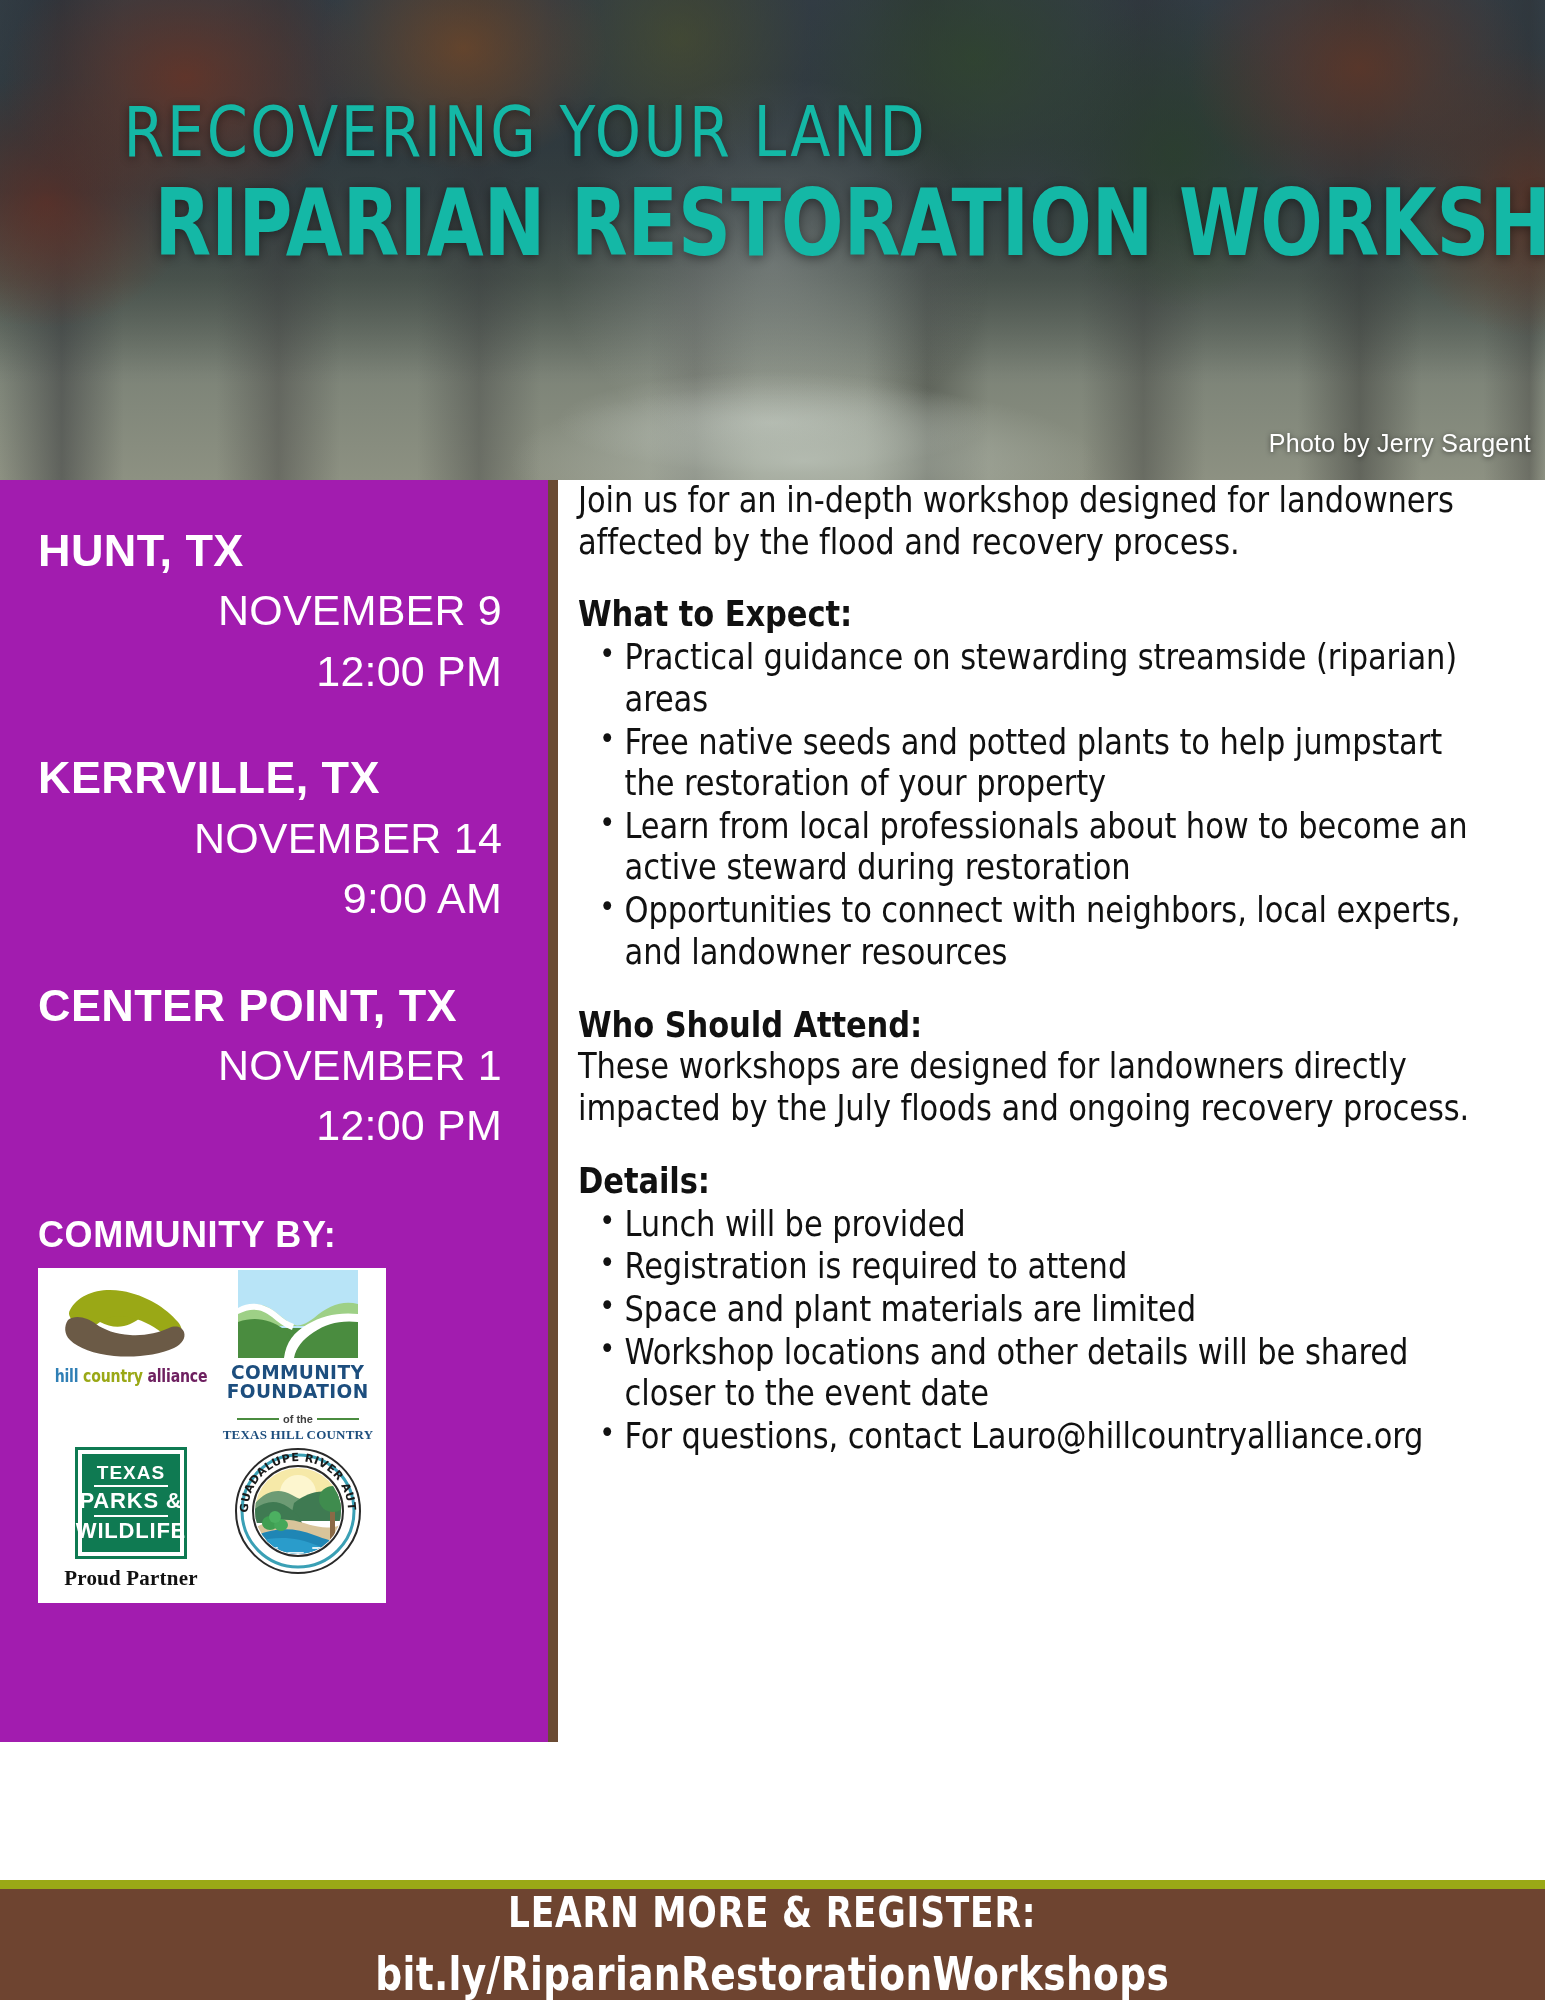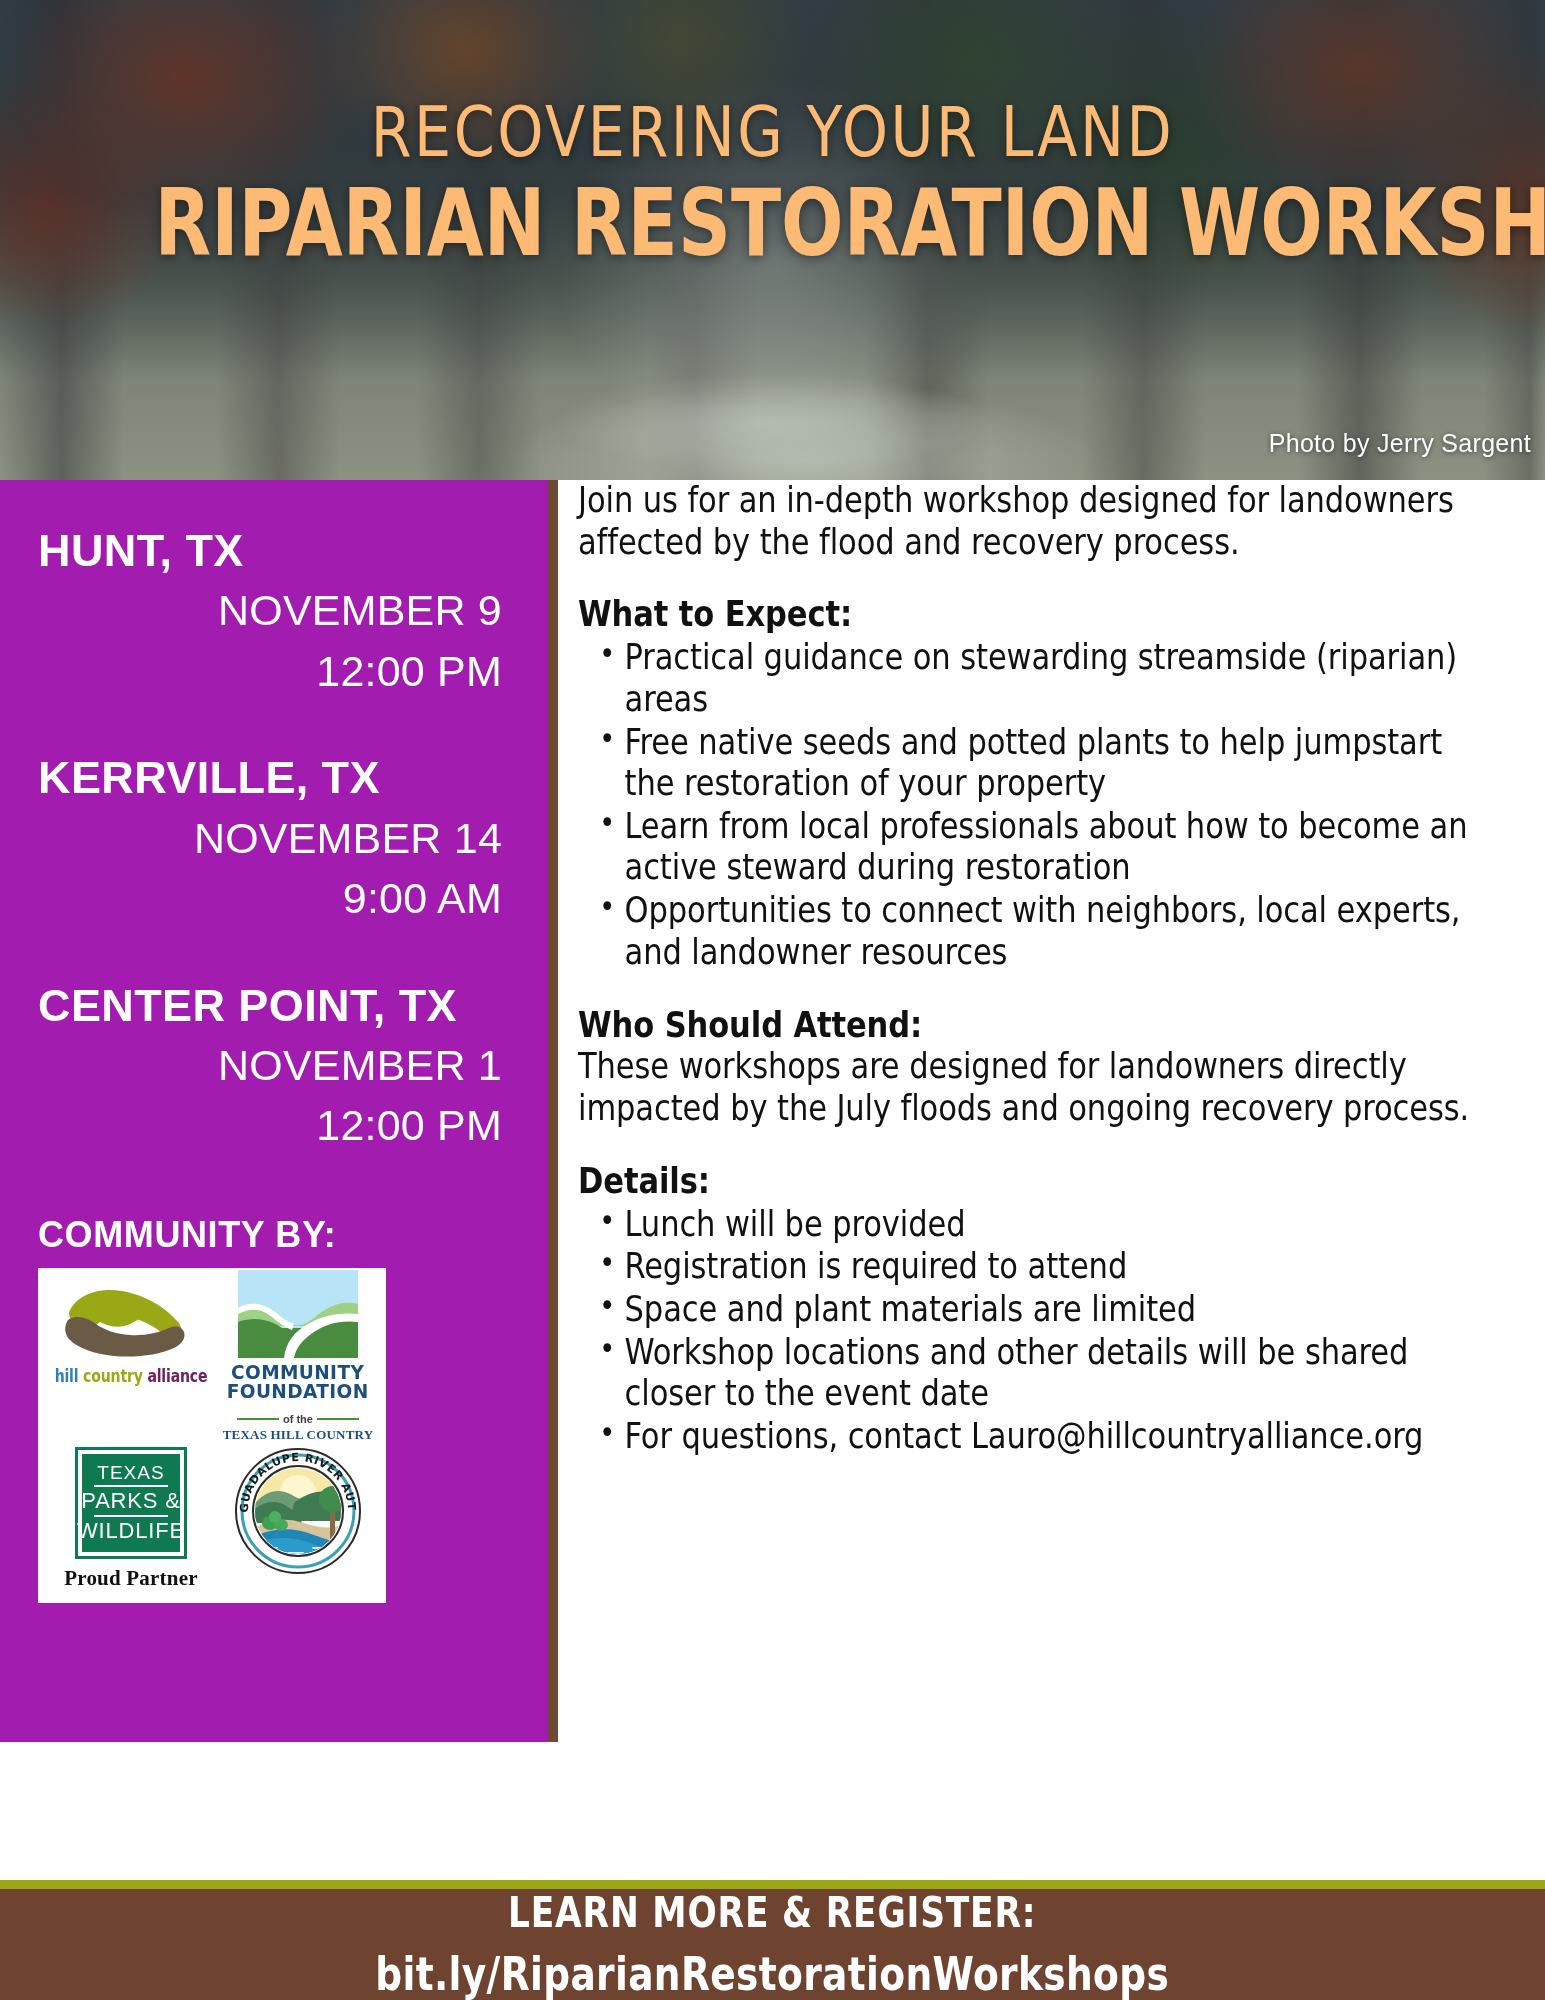--- a/index.html
+++ b/index.html
@@ -57,22 +57,22 @@
       
       linear-gradient(180deg,#4e5a5d 0%, #46524f 30%, #5a6458 58%, #7d8478 78%, #8d9182 100%);
   }
   .hero-shade{
     position:absolute; inset:0;
     background:linear-gradient(180deg, rgba(24,32,44,.52) 0%, rgba(24,32,44,.48) 40%, rgba(24,32,44,.18) 66%, rgba(24,32,44,0) 80%);
   }
   .hero-title-wrap{
     position:absolute;
     left:0; right:0; top:96px;
-    text-align:center;
-    color:#fdba74;
+    text-align:left;
+    color:#14b8a6;
   }
   .hero-line1{
     font-family:"DejaVu Sans","Liberation Sans",sans-serif;
     font-weight:400;
     font-size:70px;
     letter-spacing:3px;
     line-height:1.04;
     transform:scaleX(.84);
     text-shadow:0 2px 10px rgba(0,0,0,.45);
     white-space:nowrap;
@@ -220,21 +220,21 @@
     color:#ffffff;
     display:flex;
     flex-direction:column;
     align-items:center;
     justify-content:center;
     gap:3px;
     box-sizing:border-box;
     padding:6px 4px;
   }
   .tpw-line{
-    font-weight:400;
+    font-weight:700;
     font-size:19px;
     letter-spacing:1px;
     line-height:1;
     white-space:nowrap;
   }
   .tpw-line.small{ font-size:22px; letter-spacing:.8px; }
   .tpw-div{ width:82%; height:2px; background:#ffffff; }
   .tpw-caption{
     margin-top:7px;
     font-family:"Liberation Serif","DejaVu Serif",serif;

